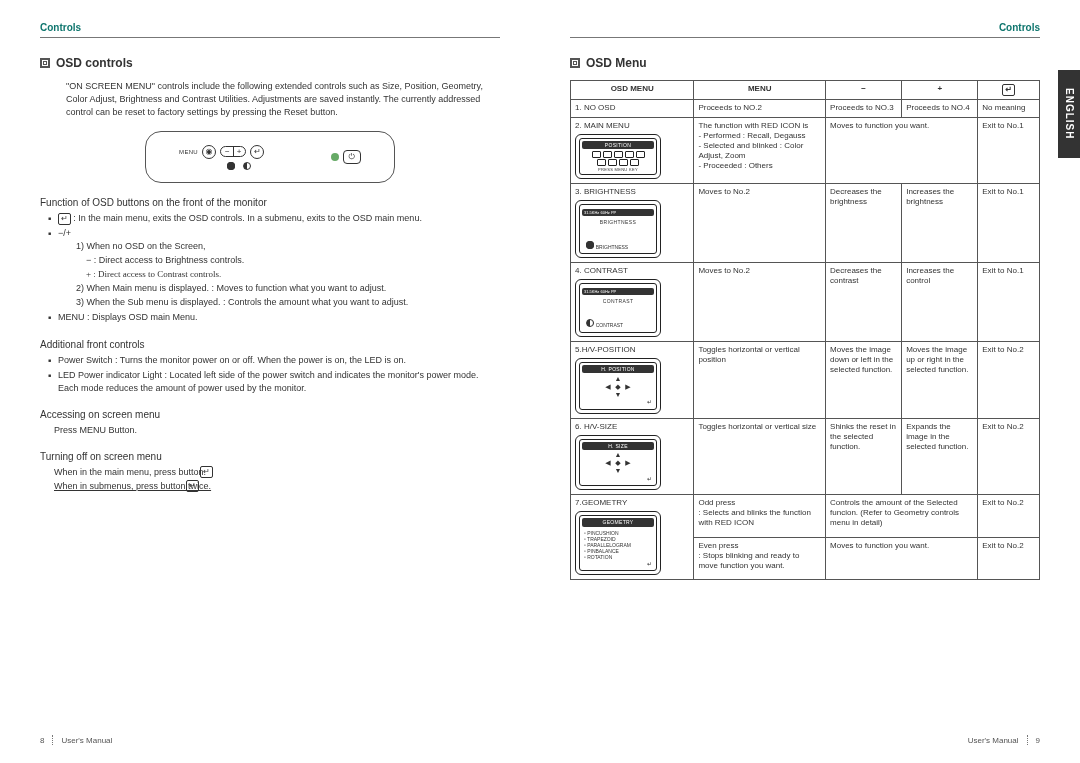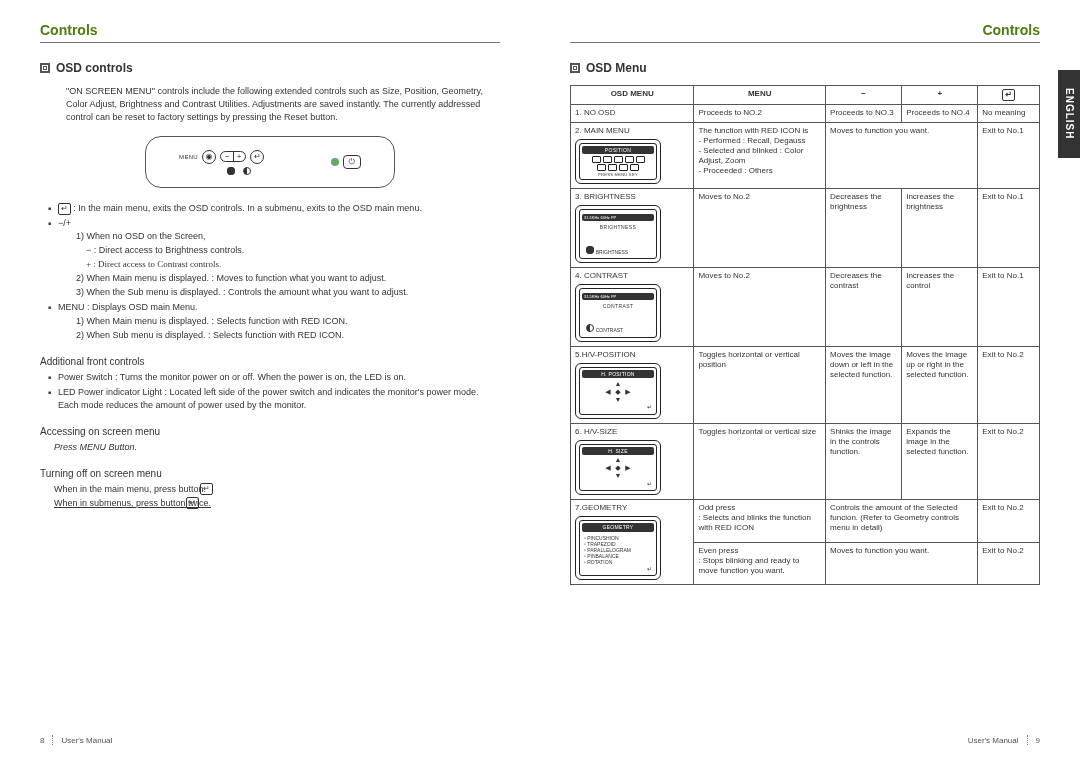--- a/index.html
+++ b/index.html
@@ -9,21 +9,21 @@
     background: #fff;
     font-family: Arial, Helvetica, sans-serif;
     color: #333;
     position: relative;
     overflow: hidden;
   }
   .spread { display: flex; width: 100%; height: 100%; }
   .page { width: 50%; height: 100%; padding: 22px 40px 18px 40px; position: relative; }
   .page-right { padding-left: 30px; padding-right: 40px; }
 
-  .running-head { font-size: 14px; font-weight: bold; color: #4d7c0f; border-bottom: 1px solid #777; padding-bottom: 4px; margin-bottom: 18px; }
+  .running-head { font-size: 10px; font-weight: bold; color: #0f766e; border-bottom: 1px solid #777; padding-bottom: 4px; margin-bottom: 18px; }
   .page-left .running-head { text-align: left; }
   .page-right .running-head { text-align: right; }
 
   .lang-tab {
     position: absolute;
     right: 0;
     top: 70px;
     width: 22px;
     height: 88px;
     background: #333;
@@ -123,47 +123,44 @@
           <span class="sun"></span>
           <span class="half-moon"></span>
         </div>
       </div>
       <div class="bp-group">
         <span class="btn-circ" style="width:8px;height:8px;border:none;background:#6a6;"></span>
         <span class="btn-rect">⏻</span>
       </div>
     </div>
 
+    <div class="sub-head">Function of OSD buttons on the front of the monitor</div>
     <ul class="bullet-list">
       <li><span class="enter-sym">↵</span> <span>: In the main menu, exits the OSD controls. In a submenu, exits to the OSD main menu.</span></li>
       <li><span>−/+</span>
         <div class="nest">
           <div>1) When no OSD on the Screen,</div>
           <div style="padding-left:10px;">− : Direct access to Brightness controls.</div>
           <div style="padding-left:10px;font-family:Liberation Serif, serif;">+ : Direct access to Contrast controls.</div>
           <div>2) When Main menu is displayed. : Moves to function what you want to adjust.</div>
           <div>3) When the Sub menu is displayed. : Controls the amount what you want to adjust.</div>
         </div>
       </li>
       <li><span>MENU : Displays OSD main Menu.</span>
-        <div class="nest">
-          <div>1) When Main menu is displayed. : Selects function with RED ICON.</div>
-          <div>2) When Sub menu is displayed. : Selects function with RED ICON.</div>
-        </div>
       </li>
     </ul>
 
     <div class="sub-head">Additional front controls</div>
     <ul class="bullet-list">
       <li>Power Switch : Turns the monitor power on or off. When the power is on, the LED is on.</li>
       <li>LED Power indicator Light : Located left side of the power switch and indicates the monitor's power mode. Each mode reduces the amount of power used by the monitor.</li>
     </ul>
 
     <div class="sub-head">Accessing on screen menu</div>
-    <div class="nest" style="padding-left:14px;font-style:italic;">Press MENU Button.</div>
+    <div class="nest" style="padding-left:14px;">Press MENU Button.</div>
 
     <div class="sub-head">Turning off on screen menu</div>
     <div class="nest" style="padding-left:14px; position:relative;">
       <div style="position:relative;"><span>When in the main menu, press        button.</span><span class="enter-sym" style="position:absolute; left:146px; top:0;">↵</span></div>
       <div style="position:relative;text-decoration:underline;"><span>When  in submenus, press        button twice.</span><span class="enter-sym" style="position:absolute; left:132px; top:0;">↵</span></div>
     </div>
 
     <div class="footer">
       <span>8</span>
       <span class="vdots"></span>
@@ -296,21 +293,21 @@
                     <span>◆</span>
                     <span>▶</span>
         <span></span>
                     <span>▼</span>
                     <span></span>
       </div>
       <div style="text-align:right; font-size:6px; padding-right:2px;">↵</div>
     </div>
               </div></td>
             <td>Toggles horizontal or vertical size</td>
-            <td>Shinks the image in the controls function.</td>
+            <td>Shinks the reset in the selected function.</td>
             <td>Expands the image in the selected function.</td>
             <td>Exit to No.2</td>
           </tr>
           <tr>
       <td rowspan="2" class="cell-with-fig">7.GEOMETRY<div class="osd-fig">
                 <div class="osd-fig-inner">
       <div class="osd-fig-title">GEOMETRY</div>
       <div class="geom-list">
                     <div>▫ PINCUSHION</div>
                     <div>▫ TRAPEZOID</div>

